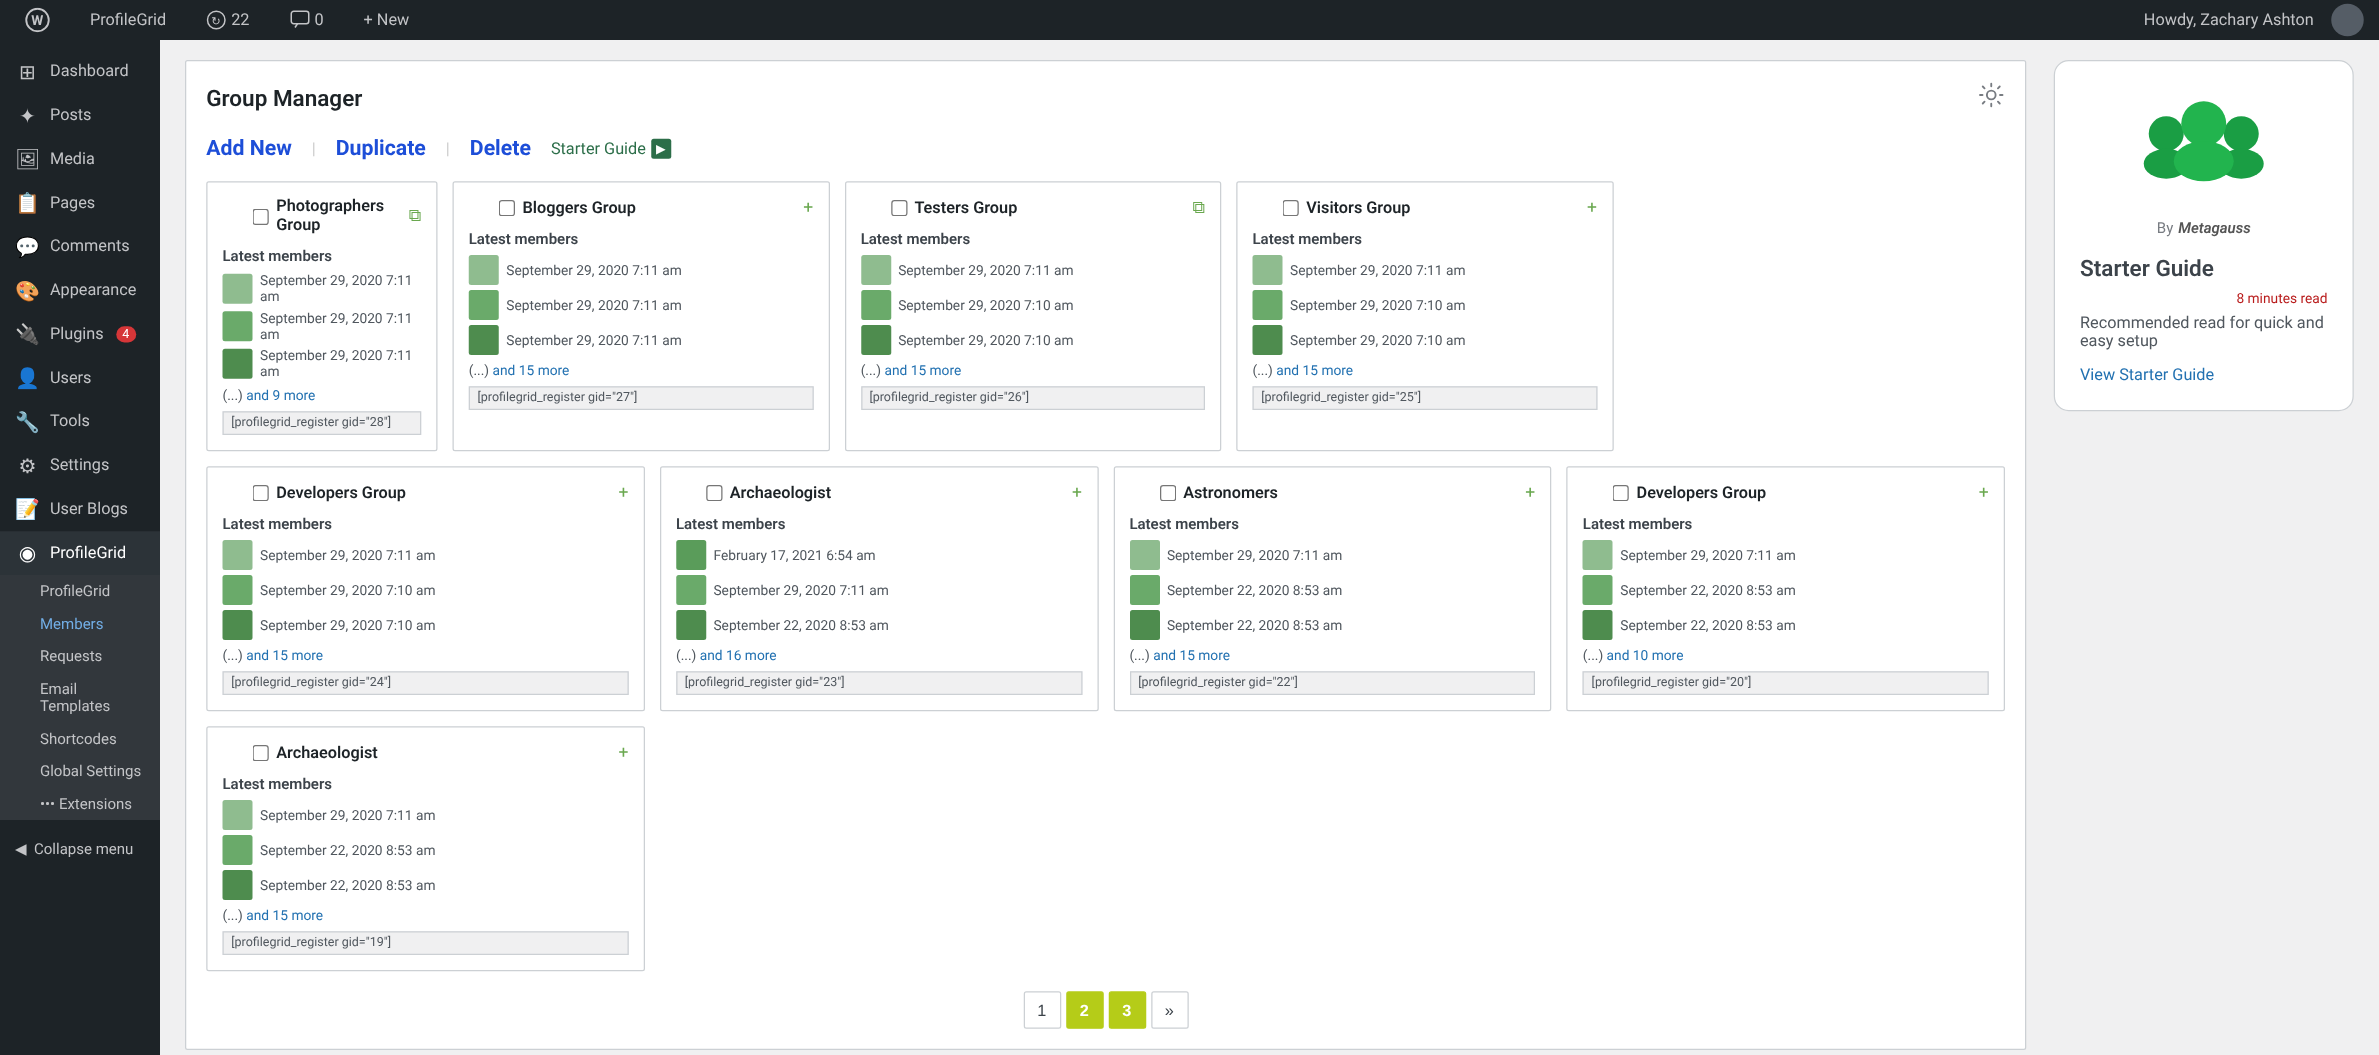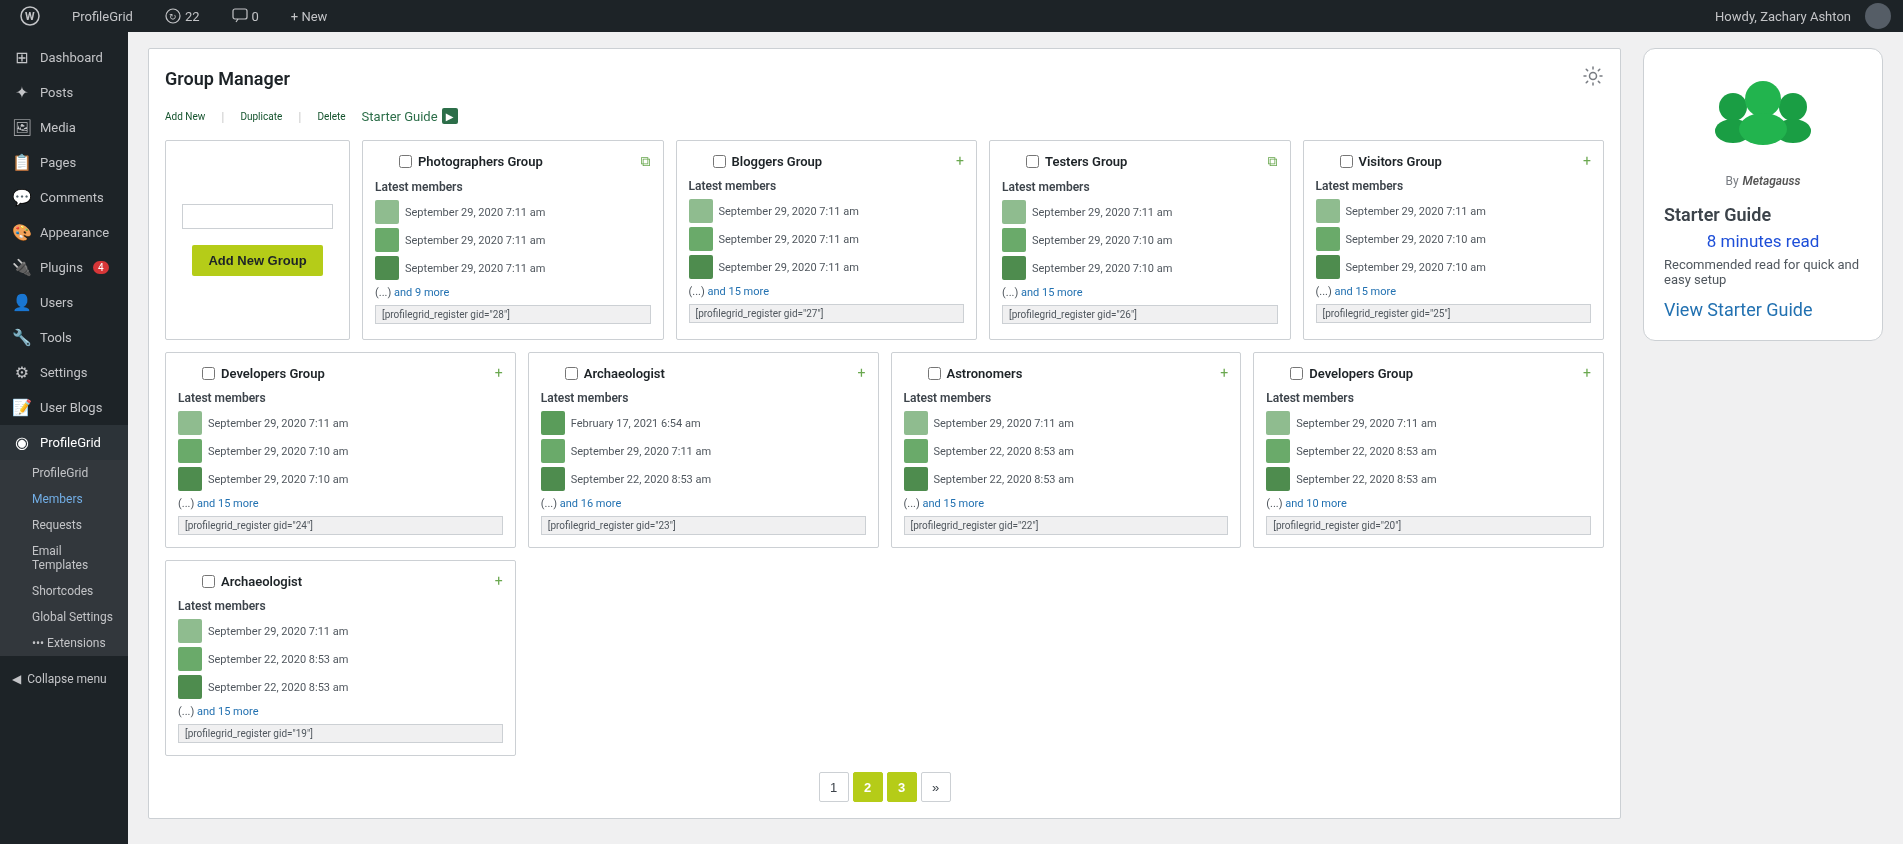--- a/index.html
+++ b/index.html
@@ -86,21 +86,21 @@
     .gm-header {
       display: flex;
       justify-content: space-between;
       align-items: center;
       margin-bottom: 16px;
     }
     .gm-title { font-size: 18px; font-weight: 600; color: #1d2327; }
     .gear-btn { background: none; border: none; cursor: pointer; color: #787c82; font-size: 20px; }
 
     .gm-actions { display: flex; align-items: center; gap: 16px; margin-bottom: 16px; }
-    .gm-action-link { color: #14532d; text-decoration: none; font-size: 10px; cursor: pointer; }
+    .gm-action-link { color: #1d4ed8; text-decoration: none; font-size: 17px; cursor: pointer; font-weight: bold; }
     .gm-action-sep { color: #ccc; }
     .starter-guide-link { display: flex; align-items: center; gap: 4px; color: #2c6e49; text-decoration: none; font-size: 13px; cursor: pointer; }
 
     
     .add-group-card {
       background: #fff;
       border: 1px solid #ccd0d4;
       border-radius: 2px;
       display: flex;
       flex-direction: column;
@@ -179,23 +179,23 @@
     .starter-panel {
       background: #fff;
       border: 1px solid #ccd0d4;
       border-radius: 12px;
       padding: 20px;
       text-align: center;
     }
     .profilegrid-logo { margin-bottom: 12px; }
     .by-metagauss { font-size: 12px; color: #787c82; margin-bottom: 16px; display: flex; align-items: center; justify-content: center; gap: 4px; }
     .starter-title { font-size: 18px; font-weight: 600; margin-bottom: 6px; text-align: left; }
-    .starter-subtitle { font-size: 17px; color: #1d4ed8; margin-bottom: 6px; text-align: center; }
+    .starter-subtitle { font-size: 11px; color: #b91c1c; margin-bottom: 6px; text-align: right; }
     .starter-desc { font-size: 13px; color: #50575e; margin-bottom: 12px; text-align: left; }
-    .view-guide-link { color: #2271b1; font-size: 18px; text-decoration: none; cursor: pointer; display: block; text-align: left; }
+    .view-guide-link { color: #2271b1; font-size: 13px; text-decoration: none; cursor: pointer; display: block; text-align: left; }
 
     
     .content-flex { display: flex; gap: 2px; }
     .main-content { flex: 1; }
 
     
     .av1 { background: #8fbc8f; }
     .av2 { background: #6aaa6a; }
     .av3 { background: #4e8c4e; }
     .av4 { background: #5a9c5a; }
@@ -326,24 +326,20 @@
             <span class="gm-action-sep">|</span>
             <a class="gm-action-link">Delete</a>
             <a class="starter-guide-link">
               <span>Starter Guide</span>
               <span style="background:#2c6e49;color:#fff;width:16px;height:16px;display:inline-flex;align-items:center;justify-content:center;font-size:10px;border-radius:2px;">▶</span>
             </a>
           </div>
 
           <div style="display:grid; grid-template-columns: 185px repeat(4, 1fr); gap:12px; margin-bottom:12px;">
 
-            <div class="add-group-card">
-              <input type="text" class="search-box" style="">
-              <button class="add-group-btn">Add New Group</button>
-            </div>
 
             <div class="group-card">
               <div class="group-card-header">
                 <input type="checkbox" class="group-checkbox" style="">
                 <span class="group-name">Photographers Group</span>
                 <span class="group-action-icon">⧉</span>
               </div>
               <div class="latest-members-label">Latest members</div>
               <div class="member-row">
                   <div class="member-avatar av1"></div>

